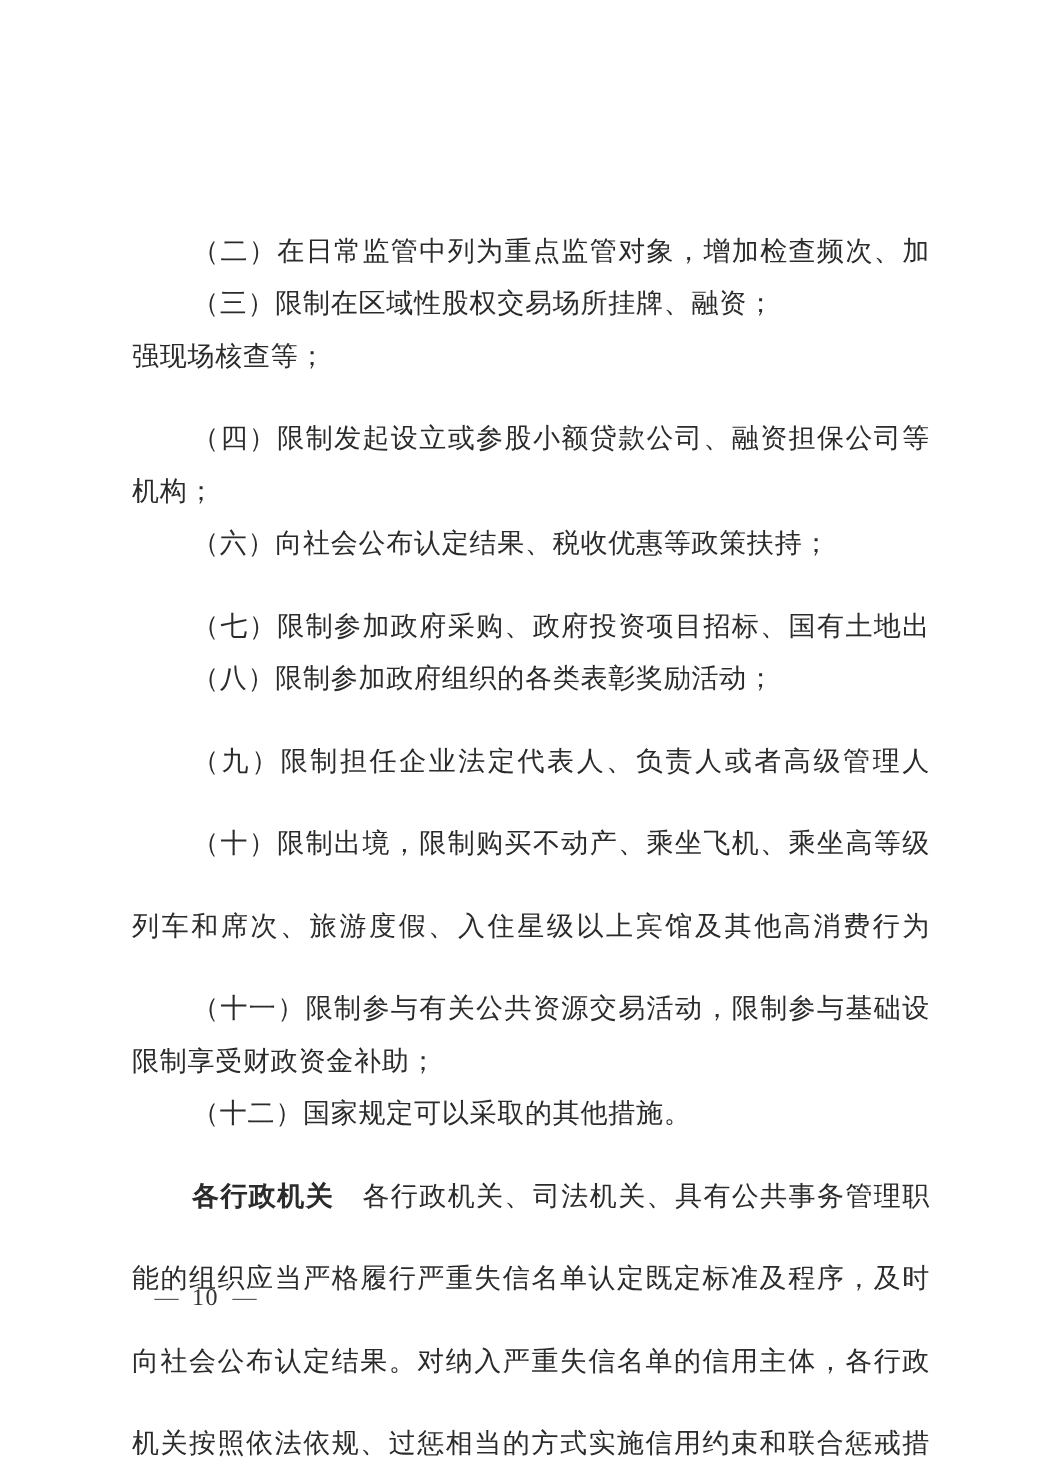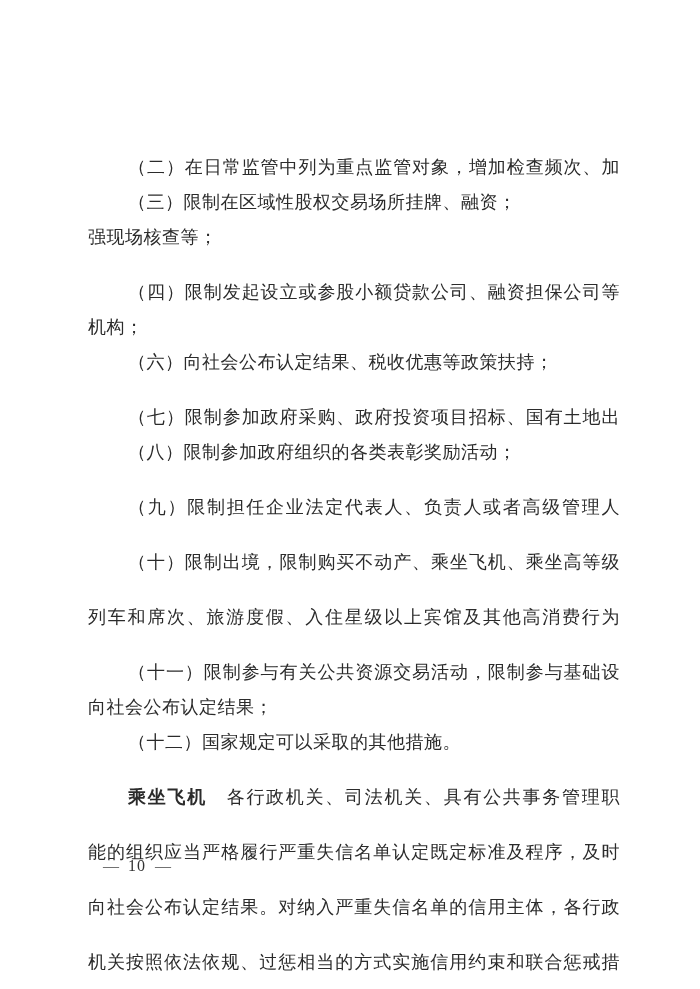--- a/index.html
+++ b/index.html
@@ -73,23 +73,23 @@
     <div class="line">强现场核查等；</div>
     <div class="line indent full">（四）限制发起设立或参股小额贷款公司、融资担保公司等</div>
     <div class="line">机构；</div>
     <div class="line indent">（六）向社会公布认定结果、税收优惠等政策扶持；</div>
     <div class="line indent full">（七）限制参加政府采购、政府投资项目招标、国有土地出</div>
     <div class="line indent">（八）限制参加政府组织的各类表彰奖励活动；</div>
     <div class="line indent full">（九）限制担任企业法定代表人、负责人或者高级管理人员；</div>
     <div class="line indent full">（十）限制出境，限制购买不动产、乘坐飞机、乘坐高等级</div>
     <div class="line full">列车和席次、旅游度假、入住星级以上宾馆及其他高消费行为等；</div>
     <div class="line indent full">（十一）限制参与有关公共资源交易活动，限制参与基础设</div>
-    <div class="line">向社会公布认定结果；</div>
+    <div class="line">限制享受财政资金补助；</div>
     <div class="line indent">（十二）国家规定可以采取的其他措施。</div>
-    <div class="line indent full"><span class="b">乘坐飞机</span><span>　各行政机关、司法机关、具有公共事务管理职</span></div>
+    <div class="line indent full"><span class="b">各行政机关</span><span>　各行政机关、司法机关、具有公共事务管理职</span></div>
     <div class="line full">能的组织应当严格履行严重失信名单认定既定标准及程序，及时</div>
     <div class="line full">向社会公布认定结果。对纳入严重失信名单的信用主体，各行政</div>
     <div class="line full">机关按照依法依规、过惩相当的方式实施信用约束和联合惩戒措</div>
   </div>
 
   <div class="footer">
     <span class="dash">—</span><span class="num">10</span><span class="dash">—</span>
   </div>
 
 </div>

